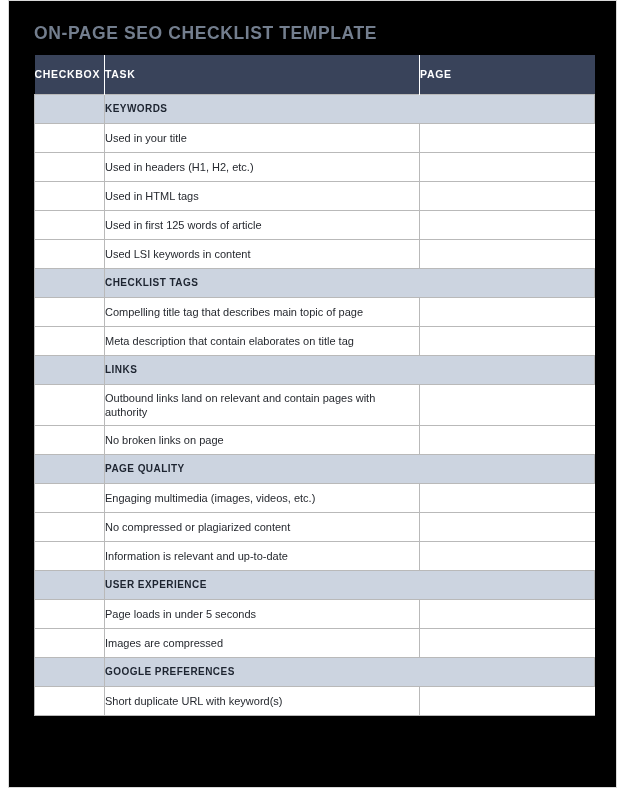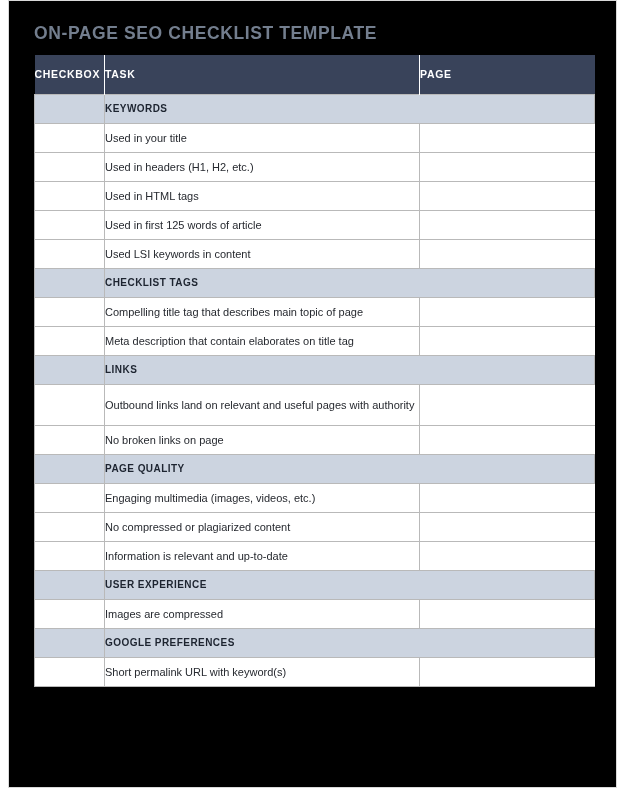--- a/index.html
+++ b/index.html
@@ -181,21 +181,21 @@
           <td class="cell-checkbox edge-left"></td>
           <td class="task-text">Meta description that contain elaborates on title tag</td>
           <td class="cell-notes edge-right"></td>
         </tr>
         <tr class="section-row">
           <td class="band-divider edge-left"></td>
           <td colspan="2" class="section-label edge-right">LINKS</td>
         </tr>
         <tr class="data-row tall">
           <td class="cell-checkbox edge-left"></td>
-          <td class="task-text">Outbound links land on relevant and useful pages with authority</td>
+          <td class="task-text">Outbound links land on relevant and contain pages with authority</td>
           <td class="cell-notes edge-right"></td>
         </tr>
         <tr class="data-row">
           <td class="cell-checkbox edge-left"></td>
           <td class="task-text">No broken links on page</td>
           <td class="cell-notes edge-right"></td>
         </tr>
         <tr class="section-row">
           <td class="band-divider edge-left"></td>
           <td colspan="2" class="section-label edge-right">PAGE QUALITY</td>
@@ -214,28 +214,33 @@
           <td class="cell-checkbox edge-left"></td>
           <td class="task-text">Information is relevant and up-to-date</td>
           <td class="cell-notes edge-right"></td>
         </tr>
         <tr class="section-row">
           <td class="band-divider edge-left"></td>
           <td colspan="2" class="section-label edge-right">USER EXPERIENCE</td>
         </tr>
         <tr class="data-row">
           <td class="cell-checkbox edge-left"></td>
+          <td class="task-text">Page loads in under 5 seconds</td>
+          <td class="cell-notes edge-right"></td>
+        </tr>
+        <tr class="data-row">
+          <td class="cell-checkbox edge-left"></td>
           <td class="task-text">Images are compressed</td>
           <td class="cell-notes edge-right"></td>
         </tr>
         <tr class="section-row">
           <td class="band-divider edge-left"></td>
           <td colspan="2" class="section-label edge-right">GOOGLE PREFERENCES</td>
         </tr>
         <tr class="data-row">
           <td class="cell-checkbox edge-left"></td>
-          <td class="task-text">Short permalink URL with keyword(s)</td>
+          <td class="task-text">Short duplicate URL with keyword(s)</td>
           <td class="cell-notes edge-right"></td>
         </tr>
       </tbody>
   </table>
 
 </div>
 
 </body></html>

